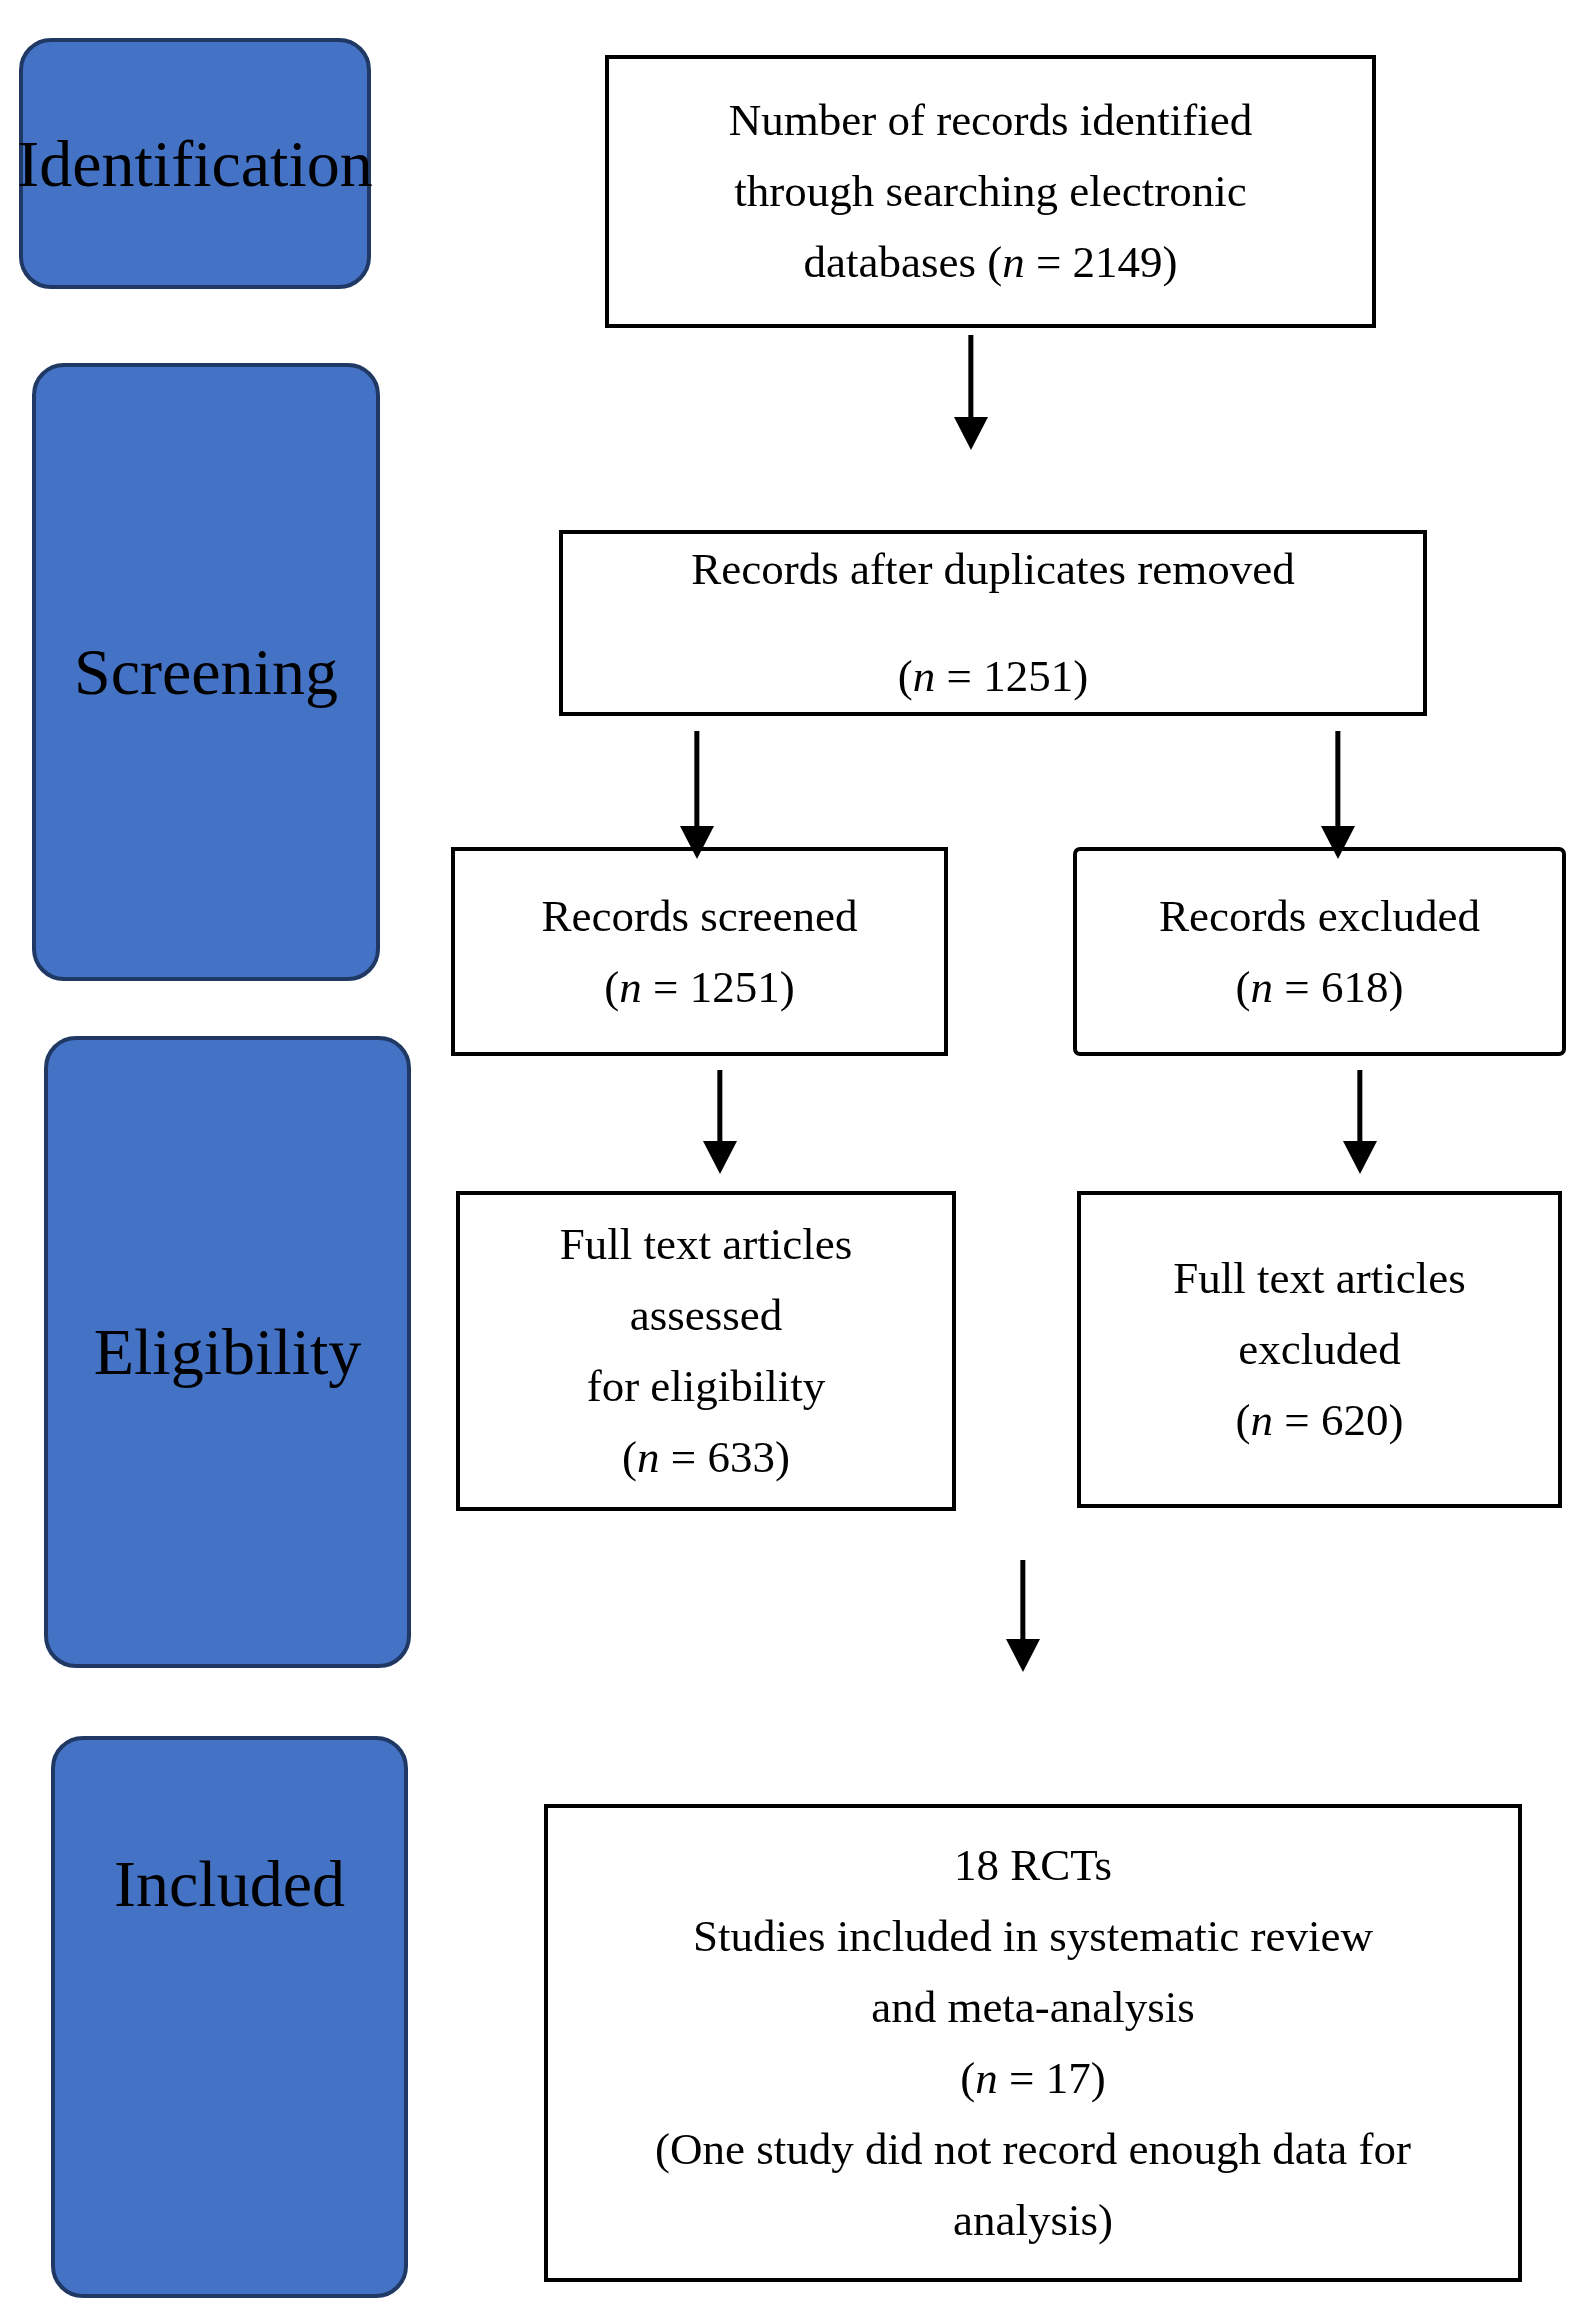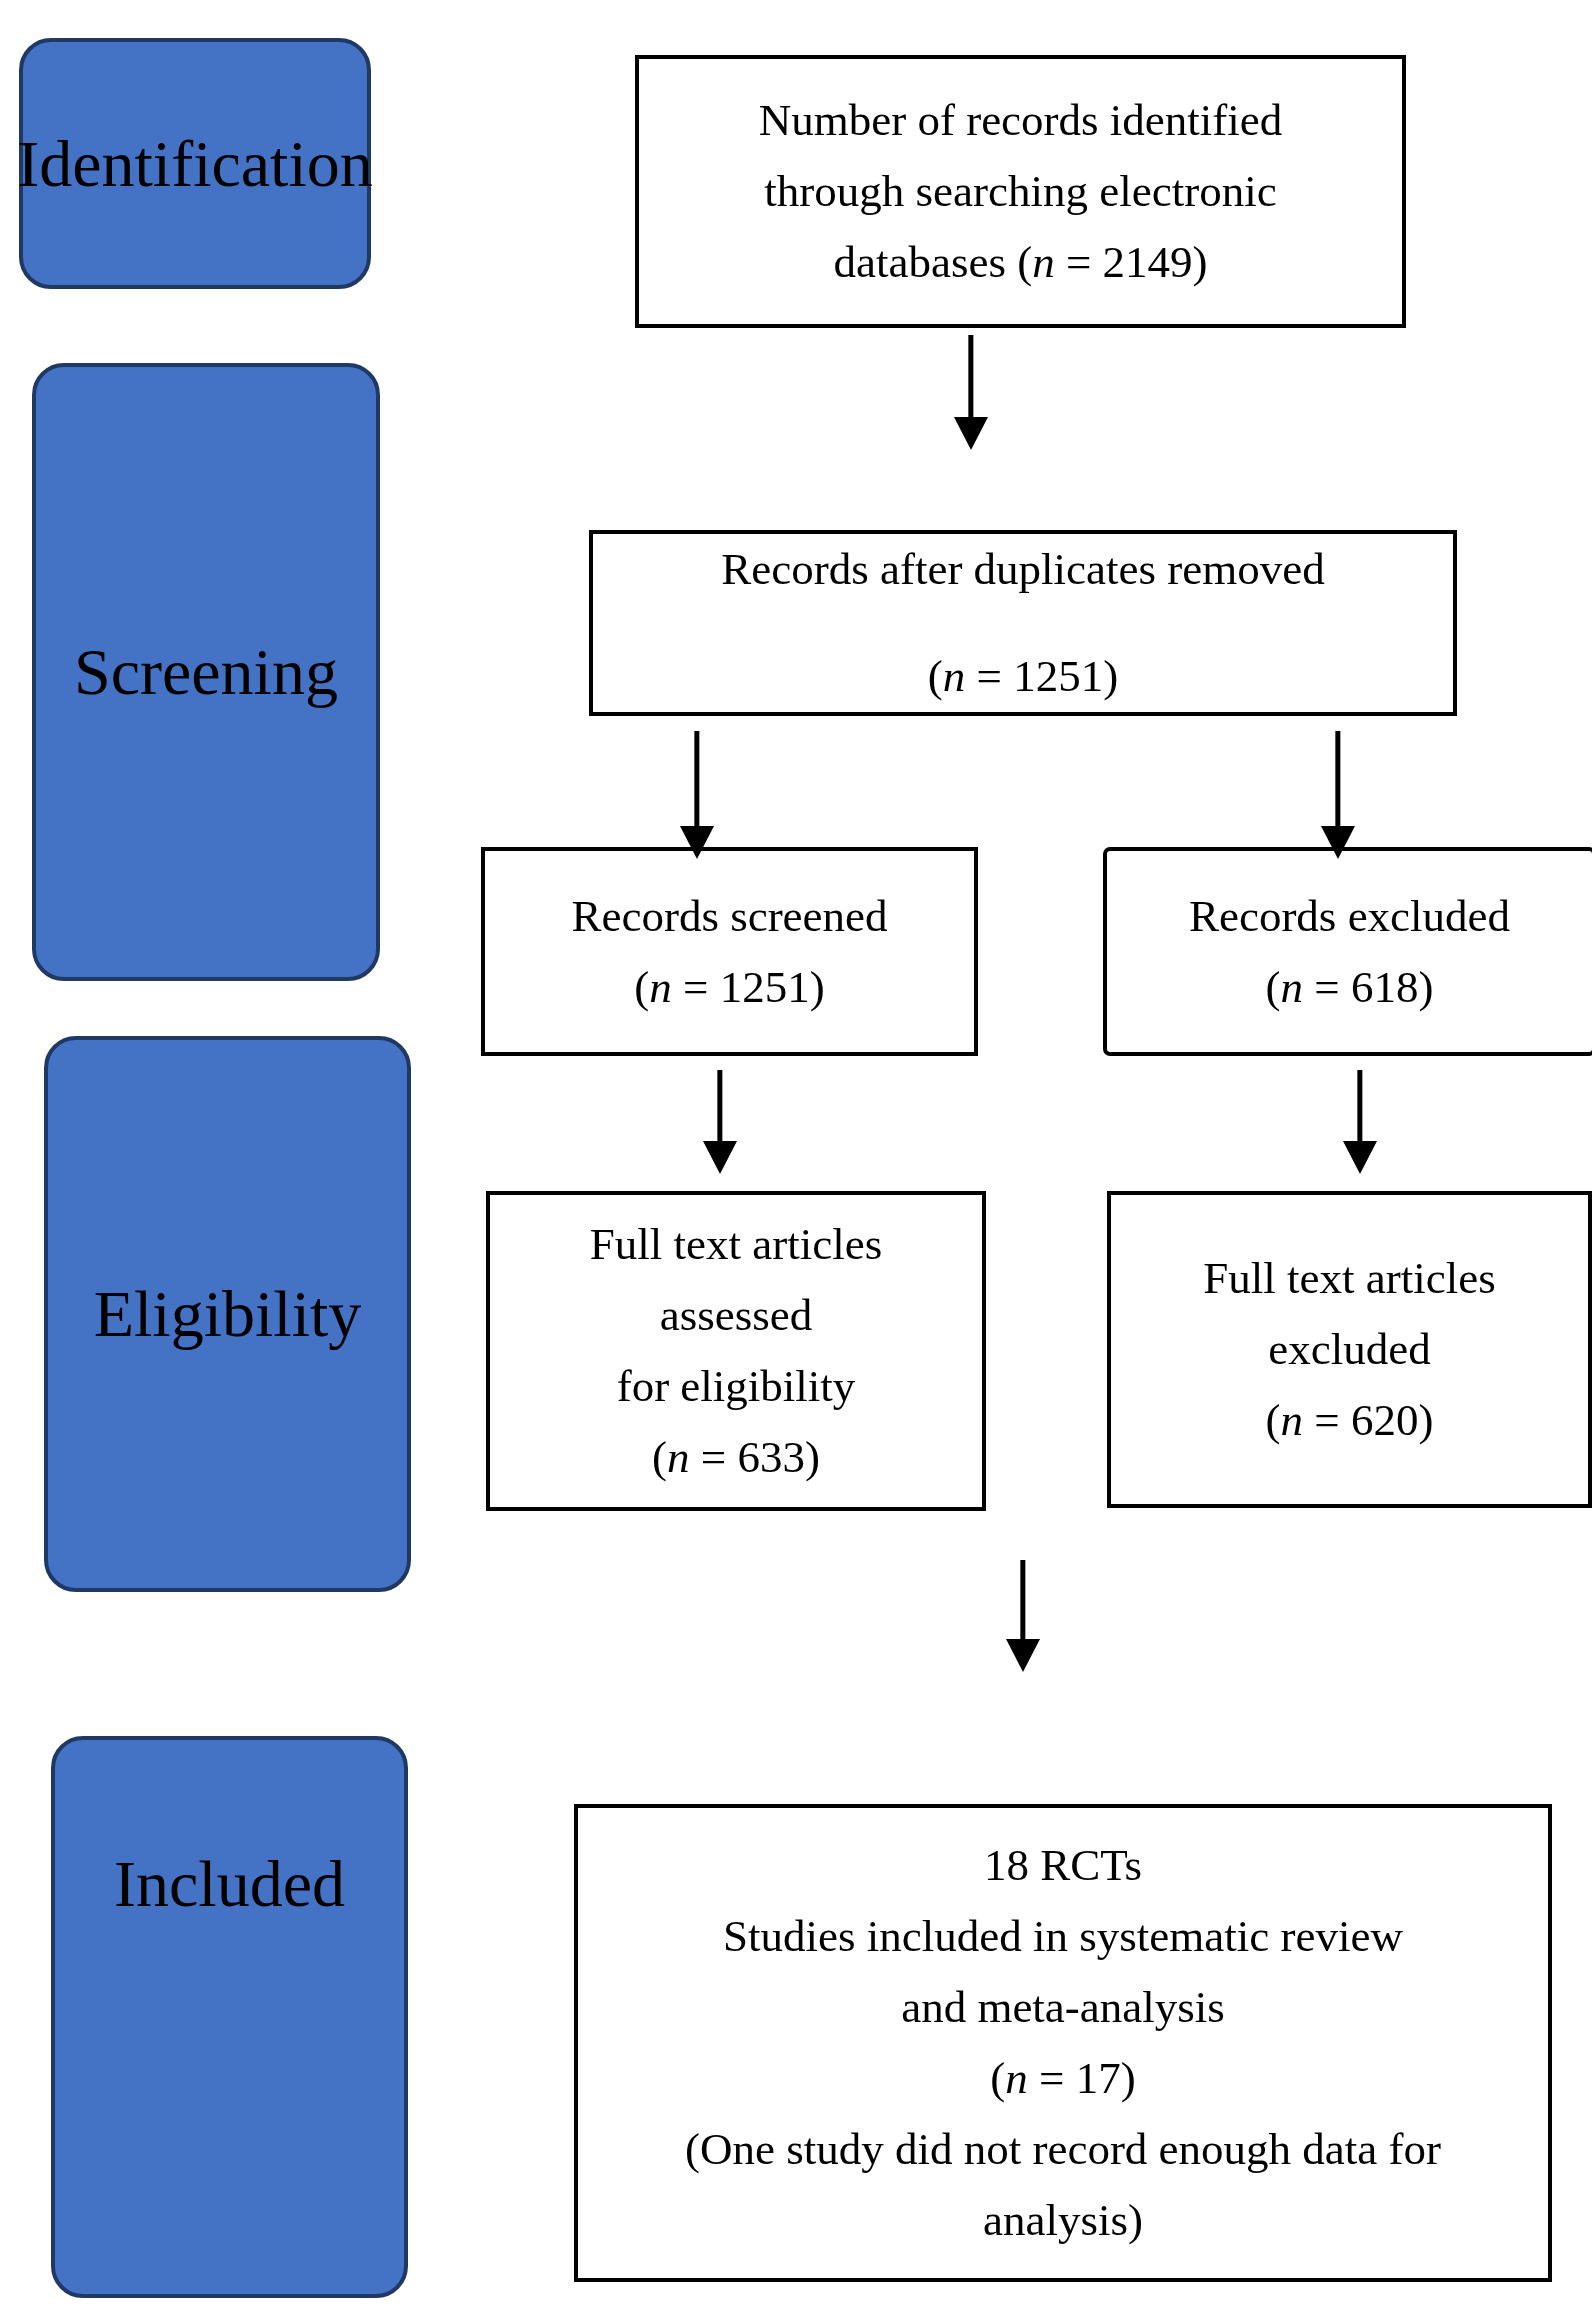--- a/index.html
+++ b/index.html
@@ -26,37 +26,36 @@
     border:4.8px solid var(--stage-border);
     border-radius:32px;
     display:flex;
     align-items:center;
     justify-content:center;
     font-size:66px;
     box-sizing:border-box;
   }
   #stage-identification{left:19px;top:38px;width:352px;height:251px;}
   #stage-screening{left:32px;top:363px;width:348px;height:618px;}
-  #stage-eligibility{left:44px;top:1036px;width:367px;height:556px;}
+  #stage-eligibility{left:44px;top:1036px;width:367px;height:632px;}
   #stage-included{left:51px;top:1736px;width:357px;height:562px;align-items:flex-start;}
   #stage-included .stage-label{padding-top:86px;margin-top:20px;}
   
   .wbox{
     position:absolute;
     background:var(--box-fill);
     border:4.8px solid var(--box-border);
     box-sizing:border-box;
     display:flex;
     flex-direction:column;
     align-items:center;
     justify-content:center;
     text-align:center;
     font-size:45px;
     line-height:71px;
-    margin-left:30px;
   }
   .wbox .line{white-space:nowrap;}
   #box-identified{left:605px;top:55px;width:771px;height:273px;}
   #box-duplicates{left:559px;top:530px;width:868px;height:186px;gap:36px;}
   #box-screened{left:451px;top:847px;width:497px;height:209px;}
   #box-excluded{left:1073px;top:847px;width:493px;height:209px;border-radius:7px;}
   #box-assessed{left:456px;top:1191px;width:500px;height:320px;}
   #box-ft-excluded{left:1077px;top:1191px;width:485px;height:317px;}
   #box-included{left:544px;top:1804px;width:978px;height:478px;}
   

